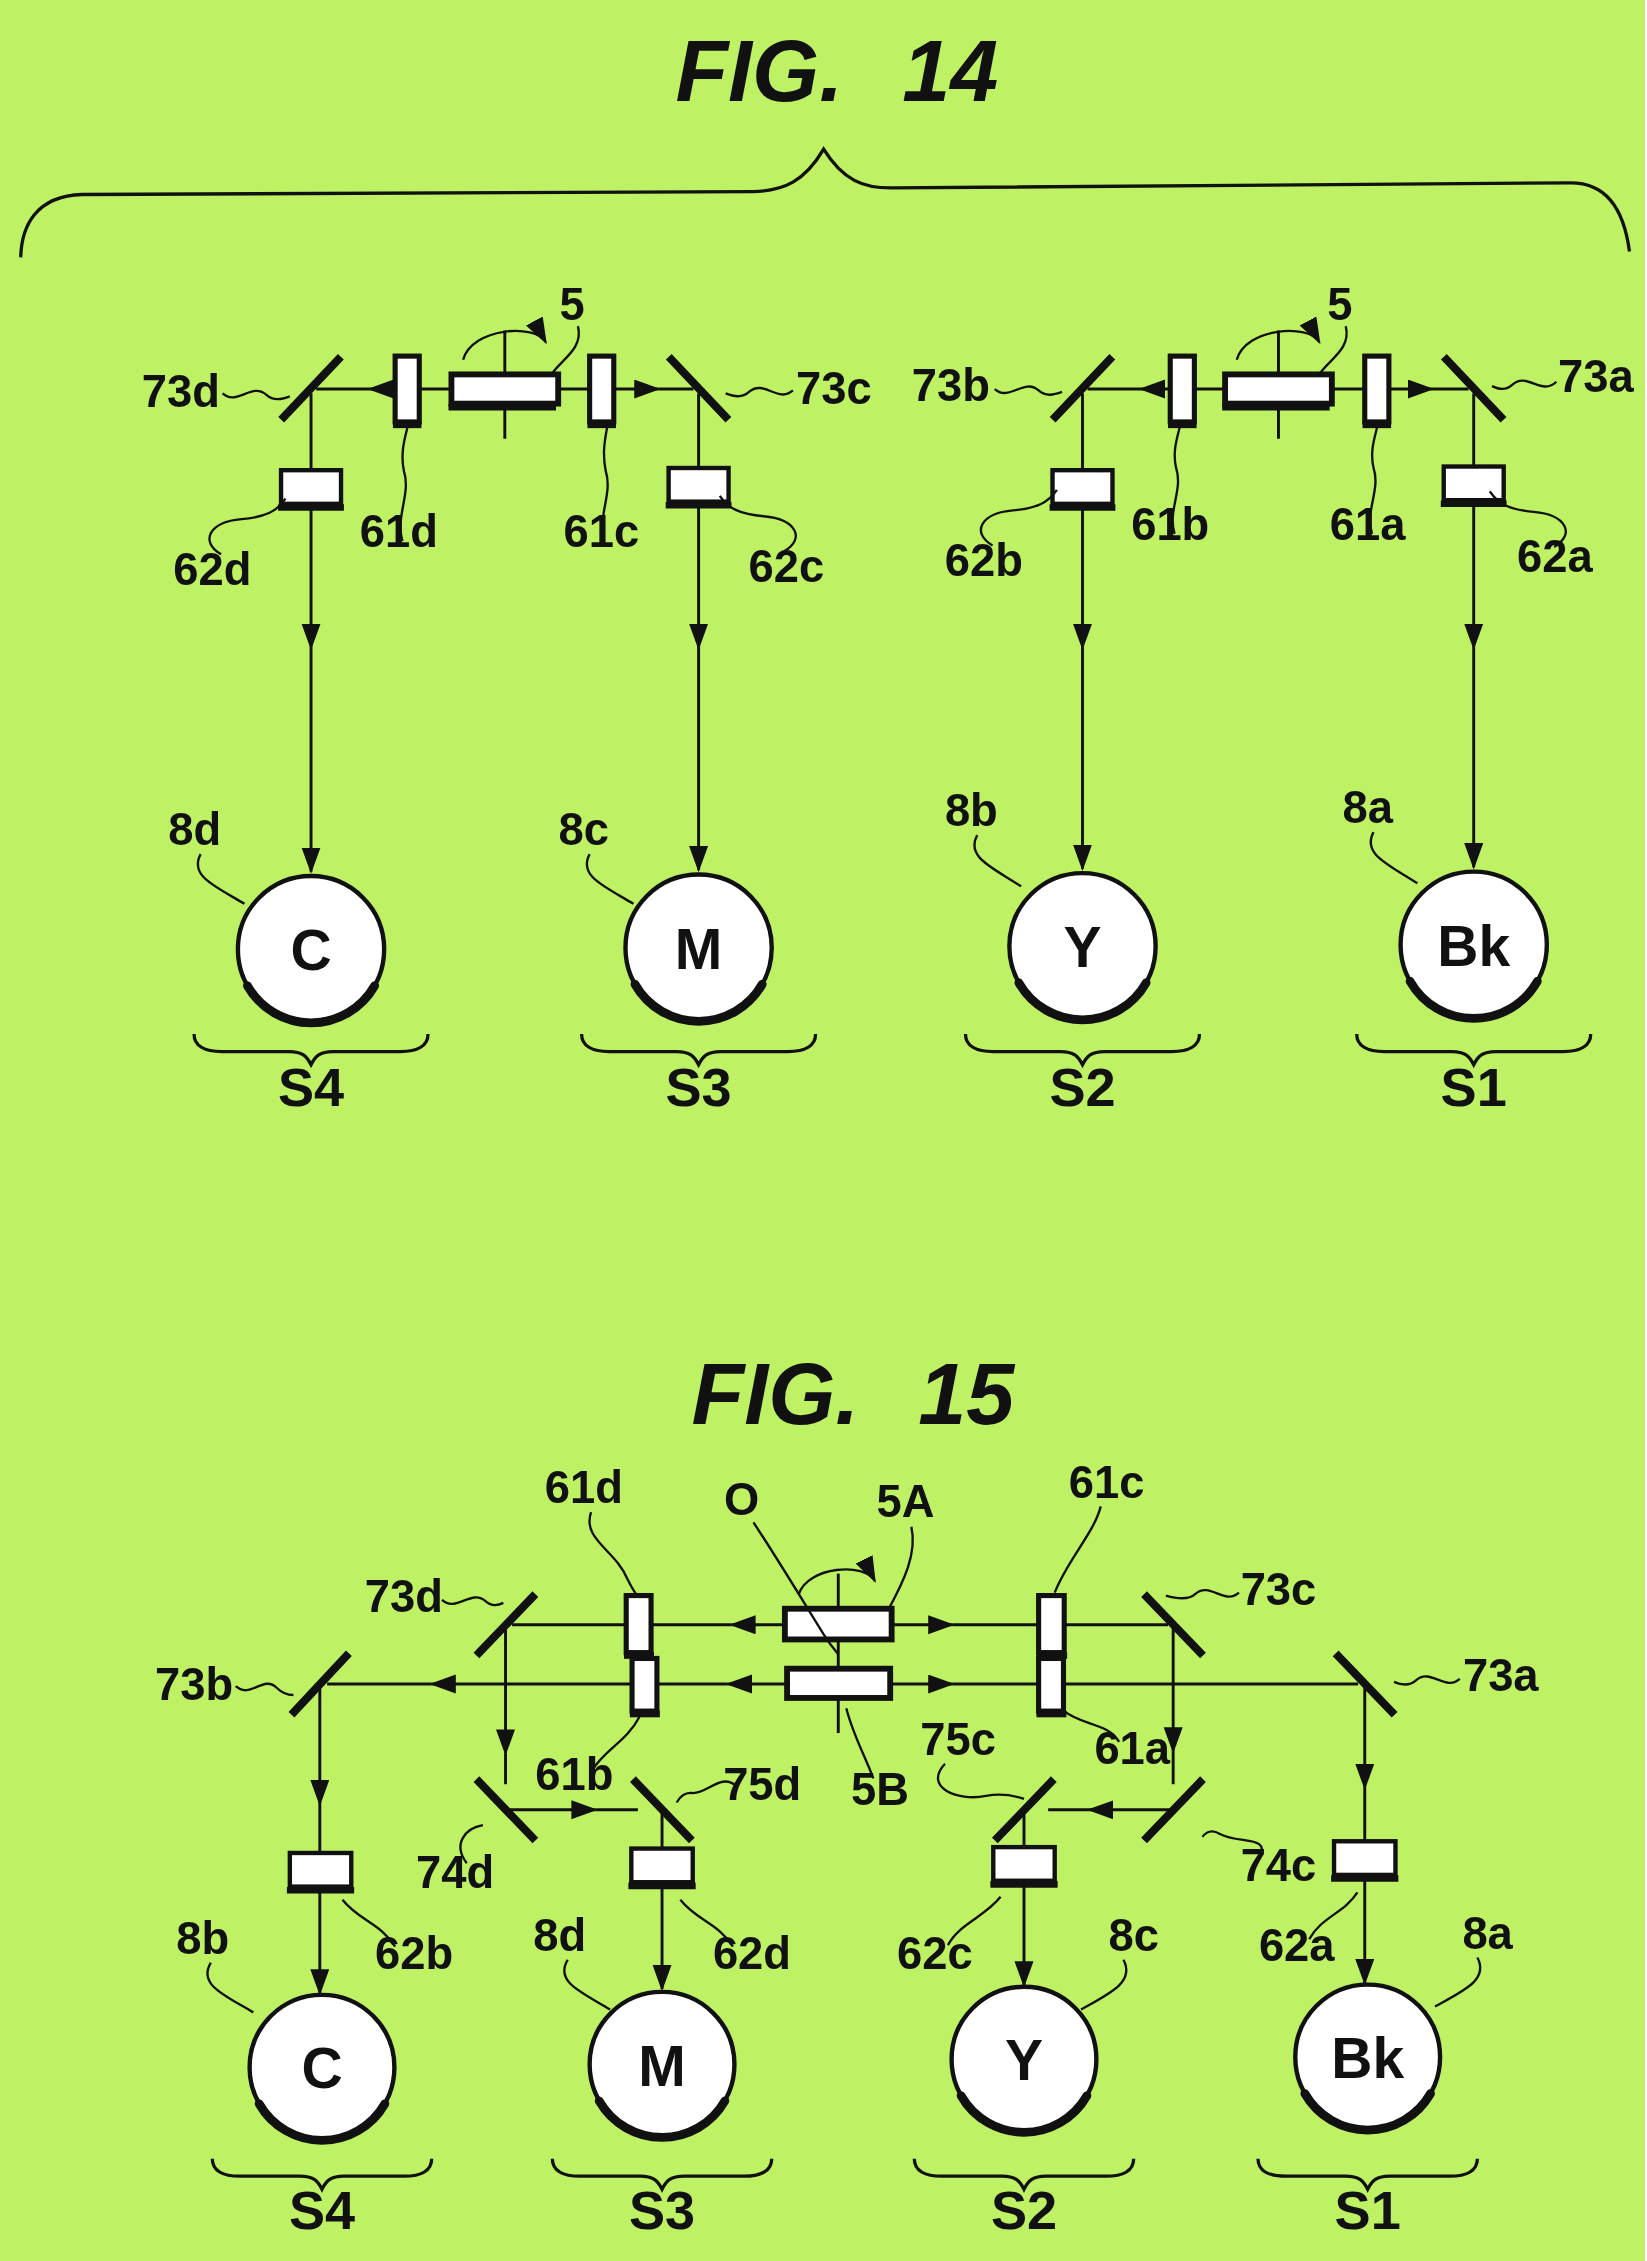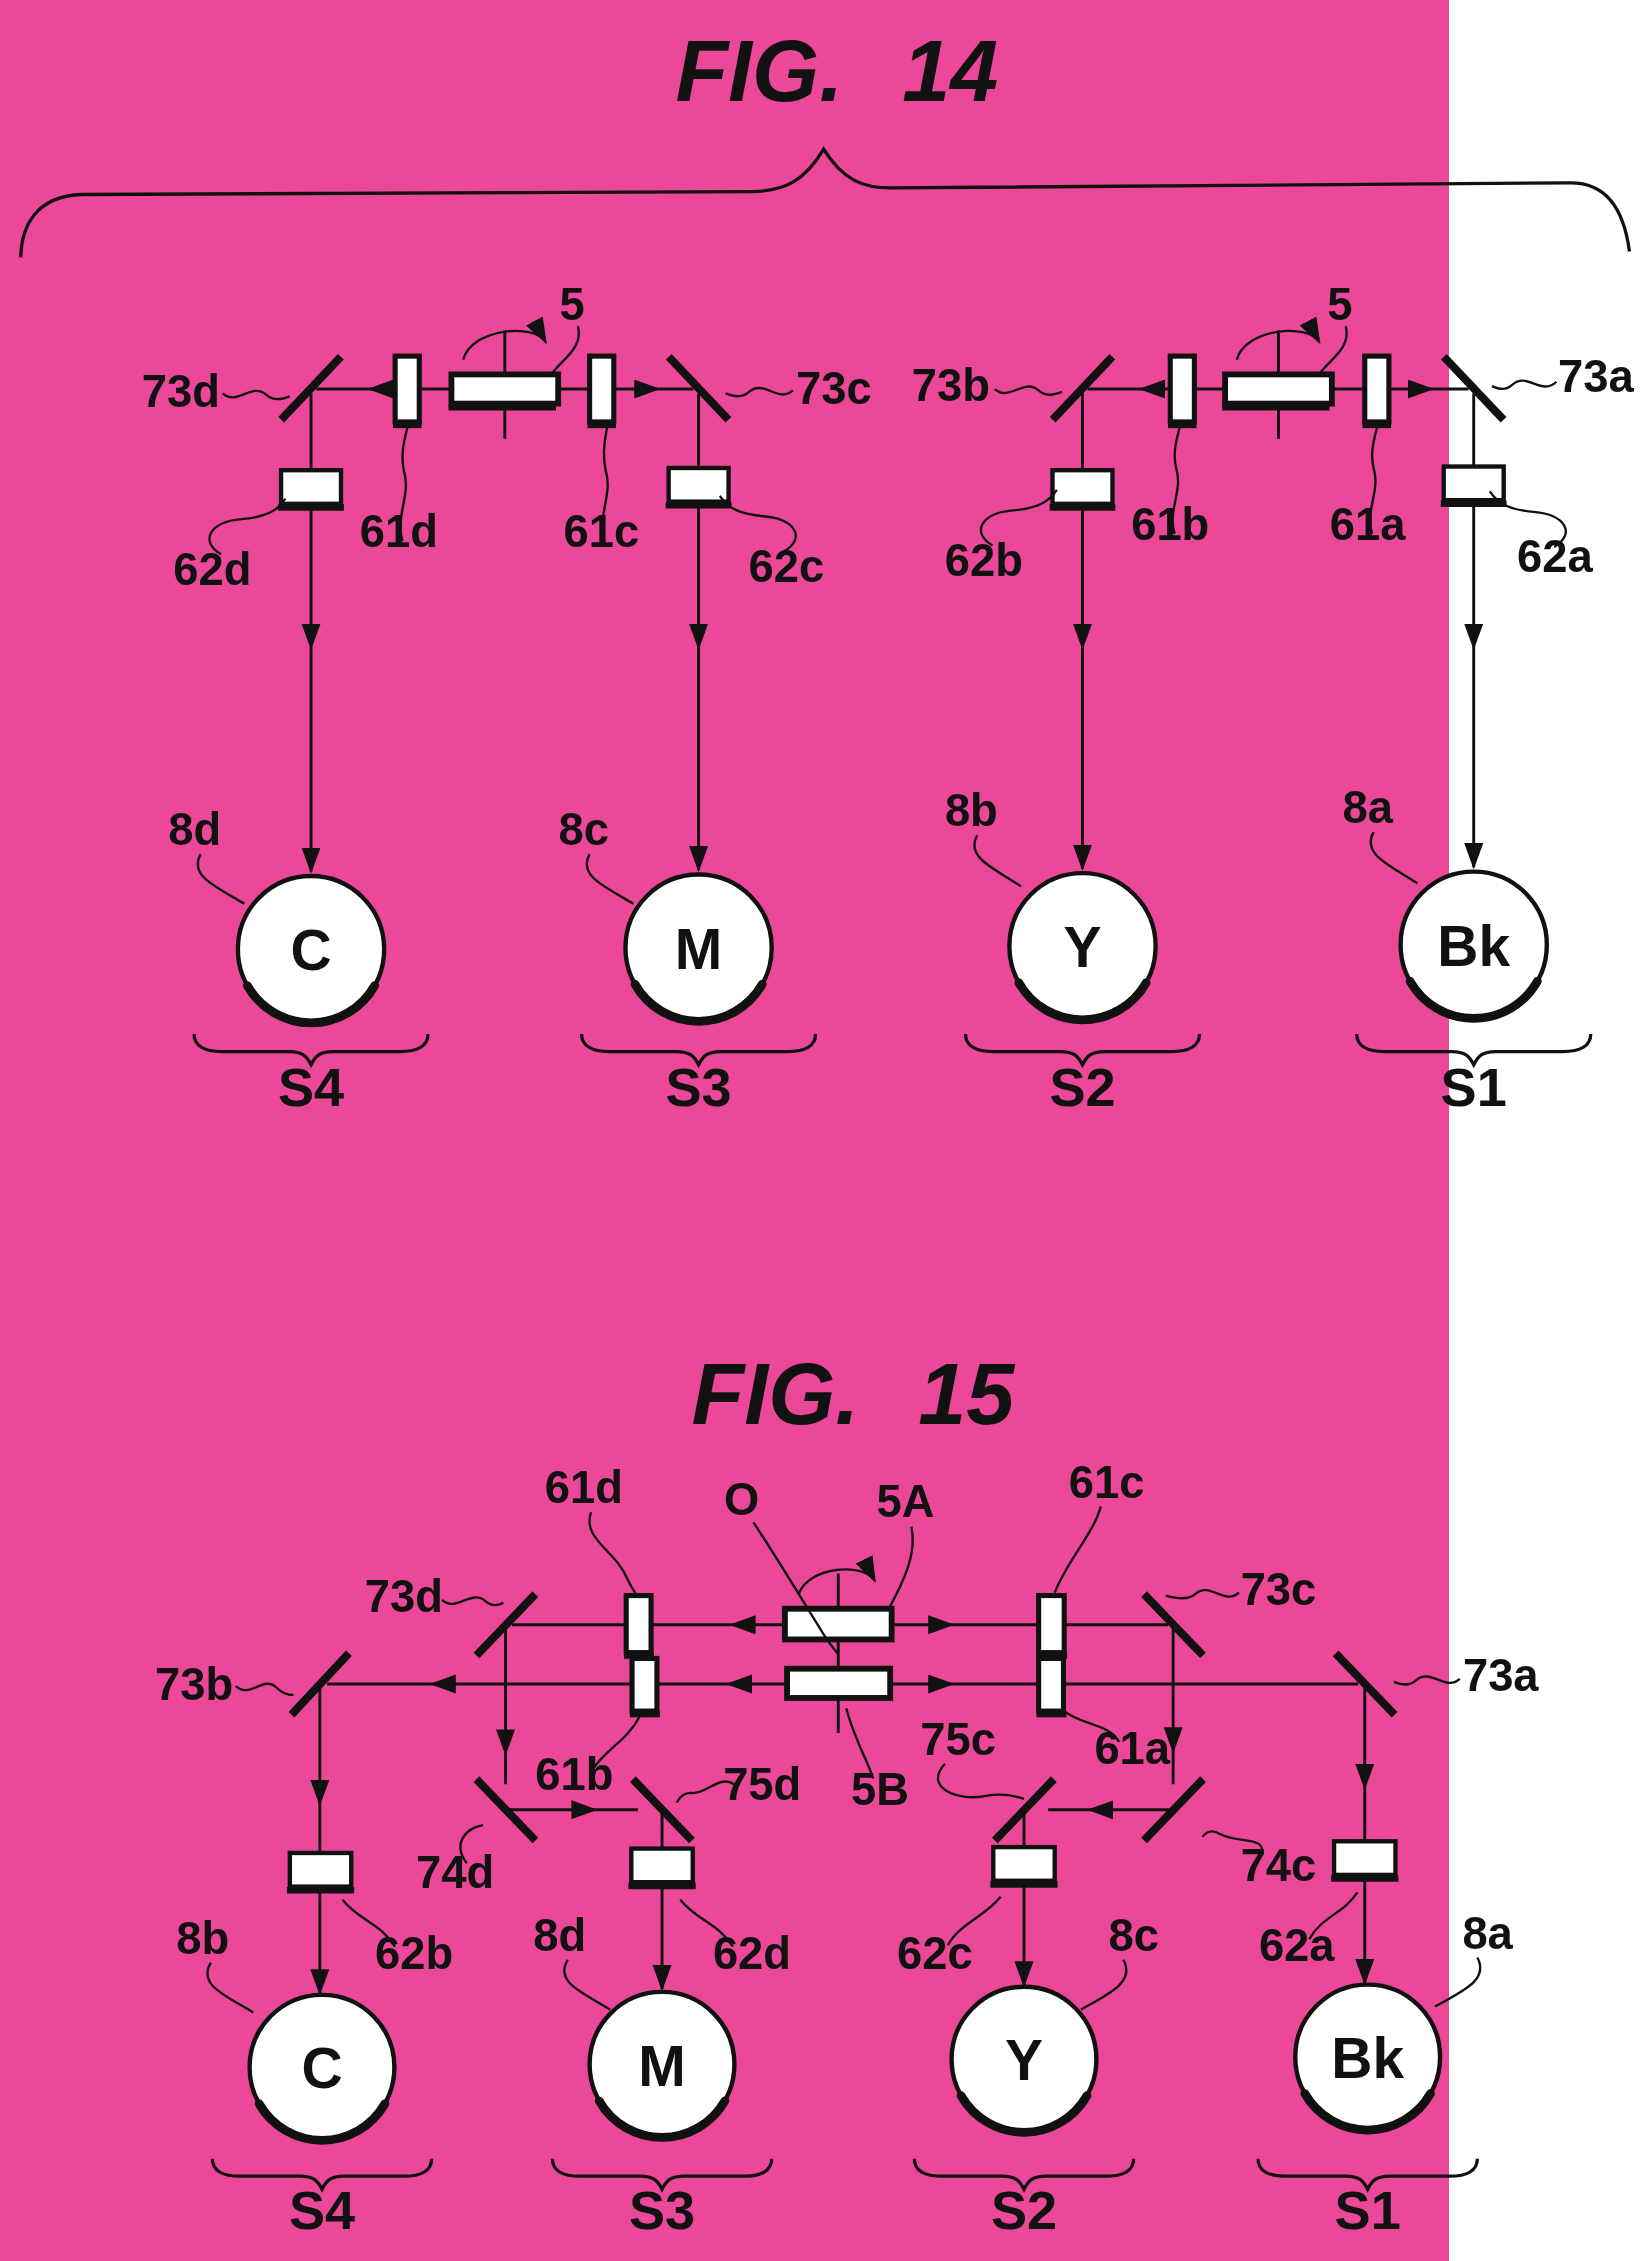--- a/index.html
+++ b/index.html
@@ -1,16 +1,16 @@
 <!DOCTYPE html>
 <html style="font-size:11.7px"><head>
 <meta charset="utf-8">
 <style>
   html,body{margin:0;padding:0;background:#fff;}
-  .page{position:relative;width:1449px;height:2261px;background:#ec4899;}
+  .page{position:relative;width:1645px;height:2261px;background:#bef264;}
   svg{display:block;}
   text{text-anchor:middle;fill:#111;}
   .lbl{font:bold 62px "Liberation Sans", sans-serif;}
   .big{font:italic 700 118px "Liberation Sans", sans-serif;word-spacing:48px;}
   .drumletter{font:bold 78px "Liberation Sans", sans-serif;}
   .station{font:bold 74px "Liberation Sans", sans-serif;}
   .beam{stroke:#111;stroke-width:4;fill:none;}
   .mirror{stroke:#111;stroke-width:11;stroke-linecap:square;fill:none;}
   .lens{fill:#fff;stroke:#111;stroke-width:7;}
   .lens62{fill:#fff;stroke:#111;stroke-width:6;}

